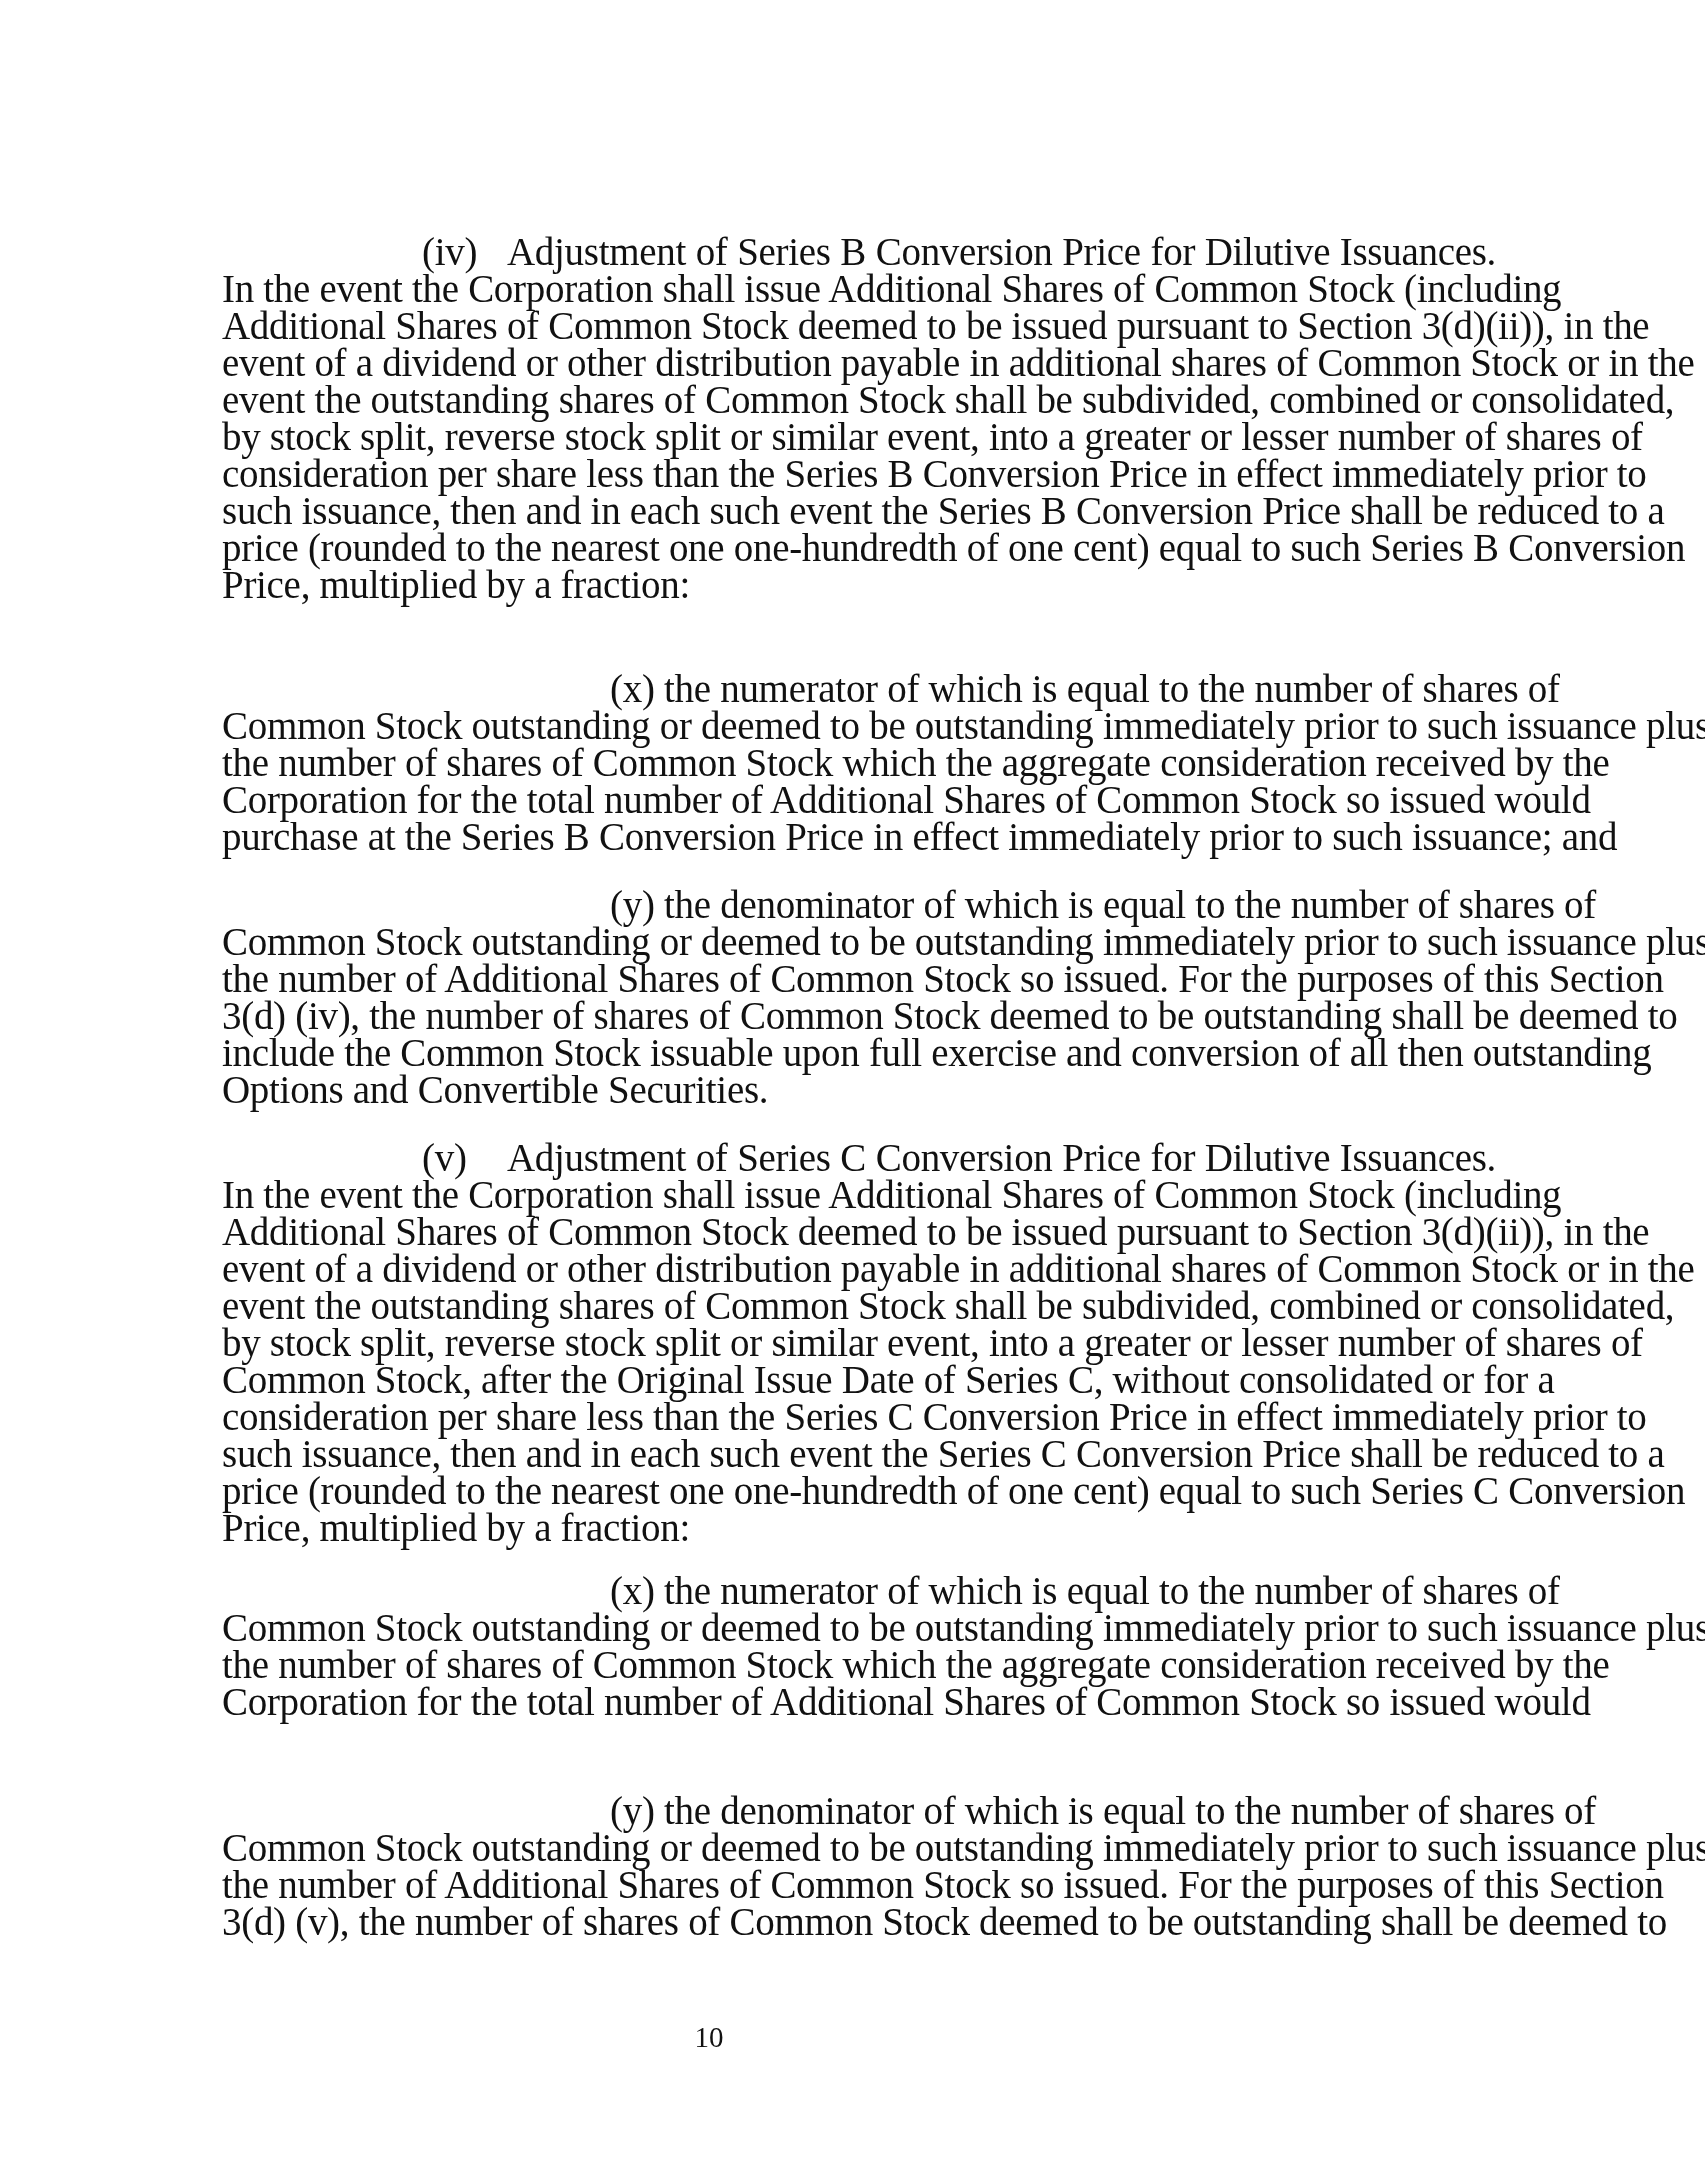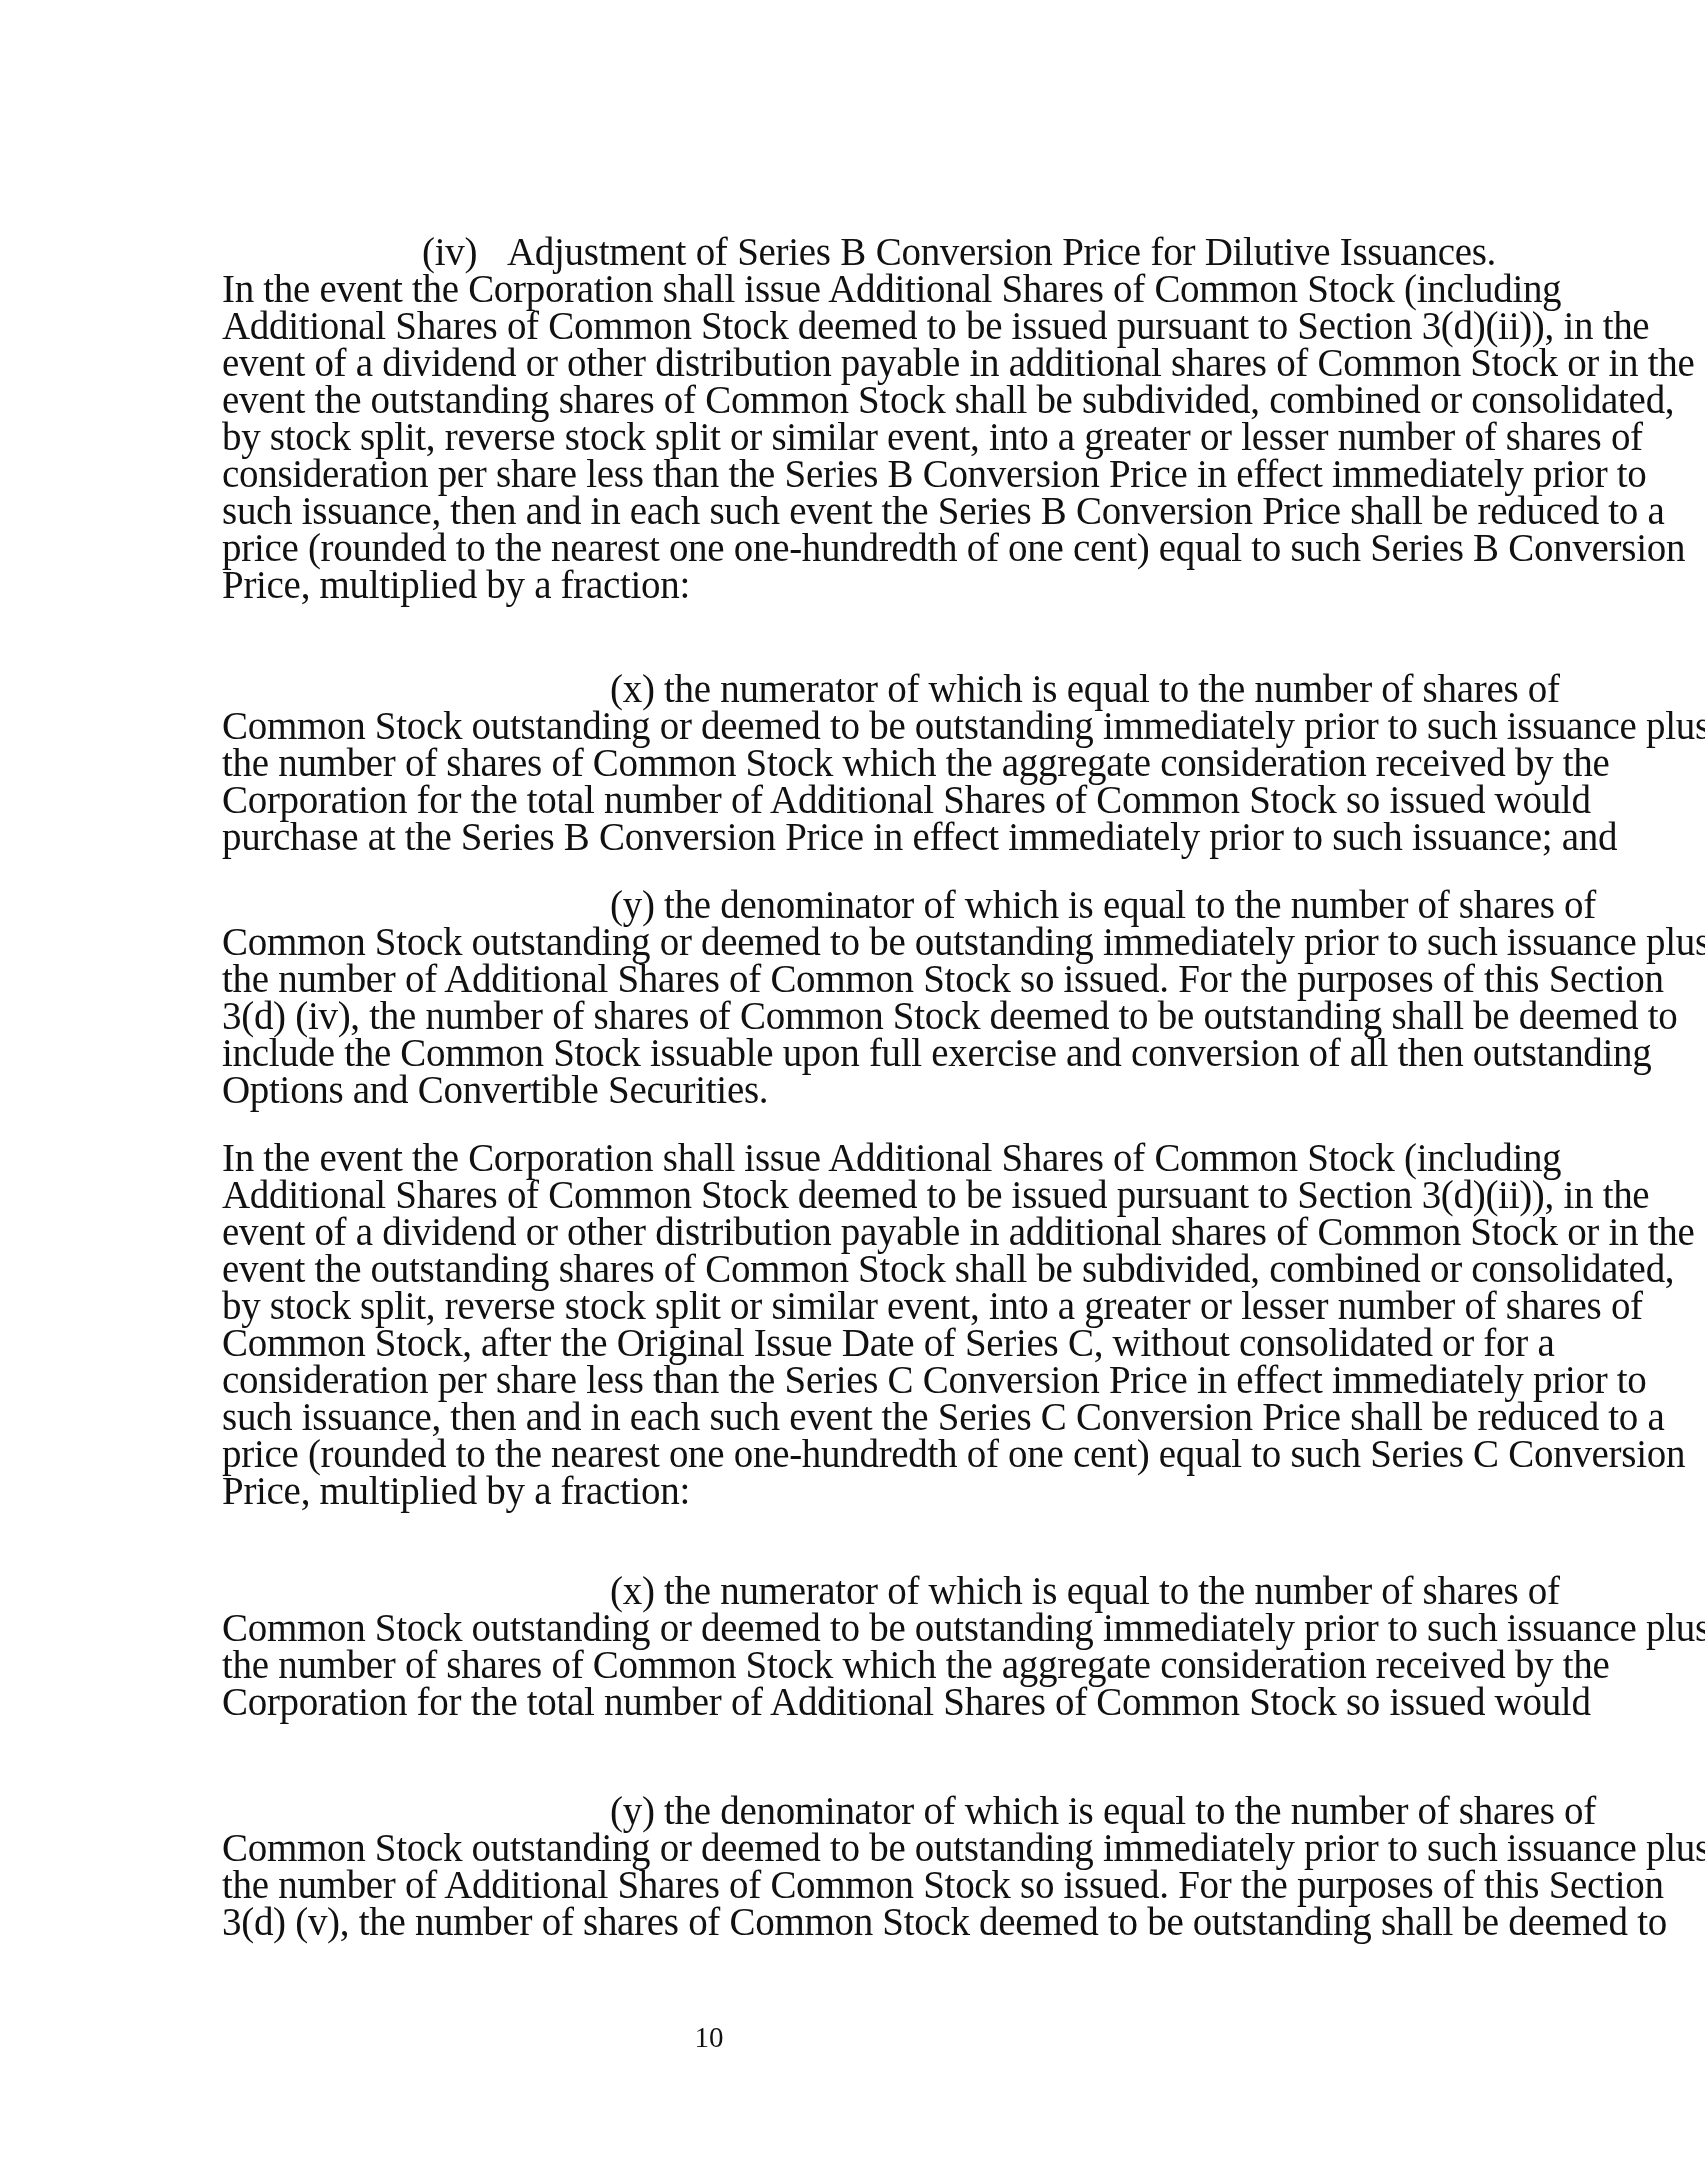--- a/index.html
+++ b/index.html
@@ -55,20 +55,21 @@
   <div class="block" style="top:886px;">
     <span class="line sub-indent">(y) the denominator of which is equal to the number of shares of</span>
     <span class="line">Common Stock outstanding or deemed to be outstanding immediately prior to such issuance plus</span>
     <span class="line">the number of Additional Shares of Common Stock so issued. For the purposes of this Section</span>
     <span class="line">3(d) (iv), the number of shares of Common Stock deemed to be outstanding shall be deemed to</span>
     <span class="line">include the Common Stock issuable upon full exercise and conversion of all then outstanding</span>
     <span class="line last">Options and Convertible Securities.</span>
   </div>
 
   <div class="block" style="top:1139px;">
+    <span class="line first-indent"><span class="label">(v)</span><span>Adjustment of Series C Conversion Price for Dilutive Issuances.</span></span>
     <span class="line">In the event the Corporation shall issue Additional Shares of Common Stock (including</span>
     <span class="line">Additional Shares of Common Stock deemed to be issued pursuant to Section 3(d)(ii)), in the</span>
     <span class="line">event of a dividend or other distribution payable in additional shares of Common Stock or in the</span>
     <span class="line">event the outstanding shares of Common Stock shall be subdivided, combined or consolidated,</span>
     <span class="line">by stock split, reverse stock split or similar event, into a greater or lesser number of shares of</span>
     <span class="line">Common Stock, after the Original Issue Date of Series C, without consolidated or for a</span>
     <span class="line">consideration per share less than the Series C Conversion Price in effect immediately prior to</span>
     <span class="line">such issuance, then and in each such event the Series C Conversion Price  shall be reduced to a</span>
     <span class="line">price (rounded to the nearest one one-hundredth of one cent) equal to such Series C Conversion</span>
     <span class="line last">Price, multiplied by a fraction:</span>

